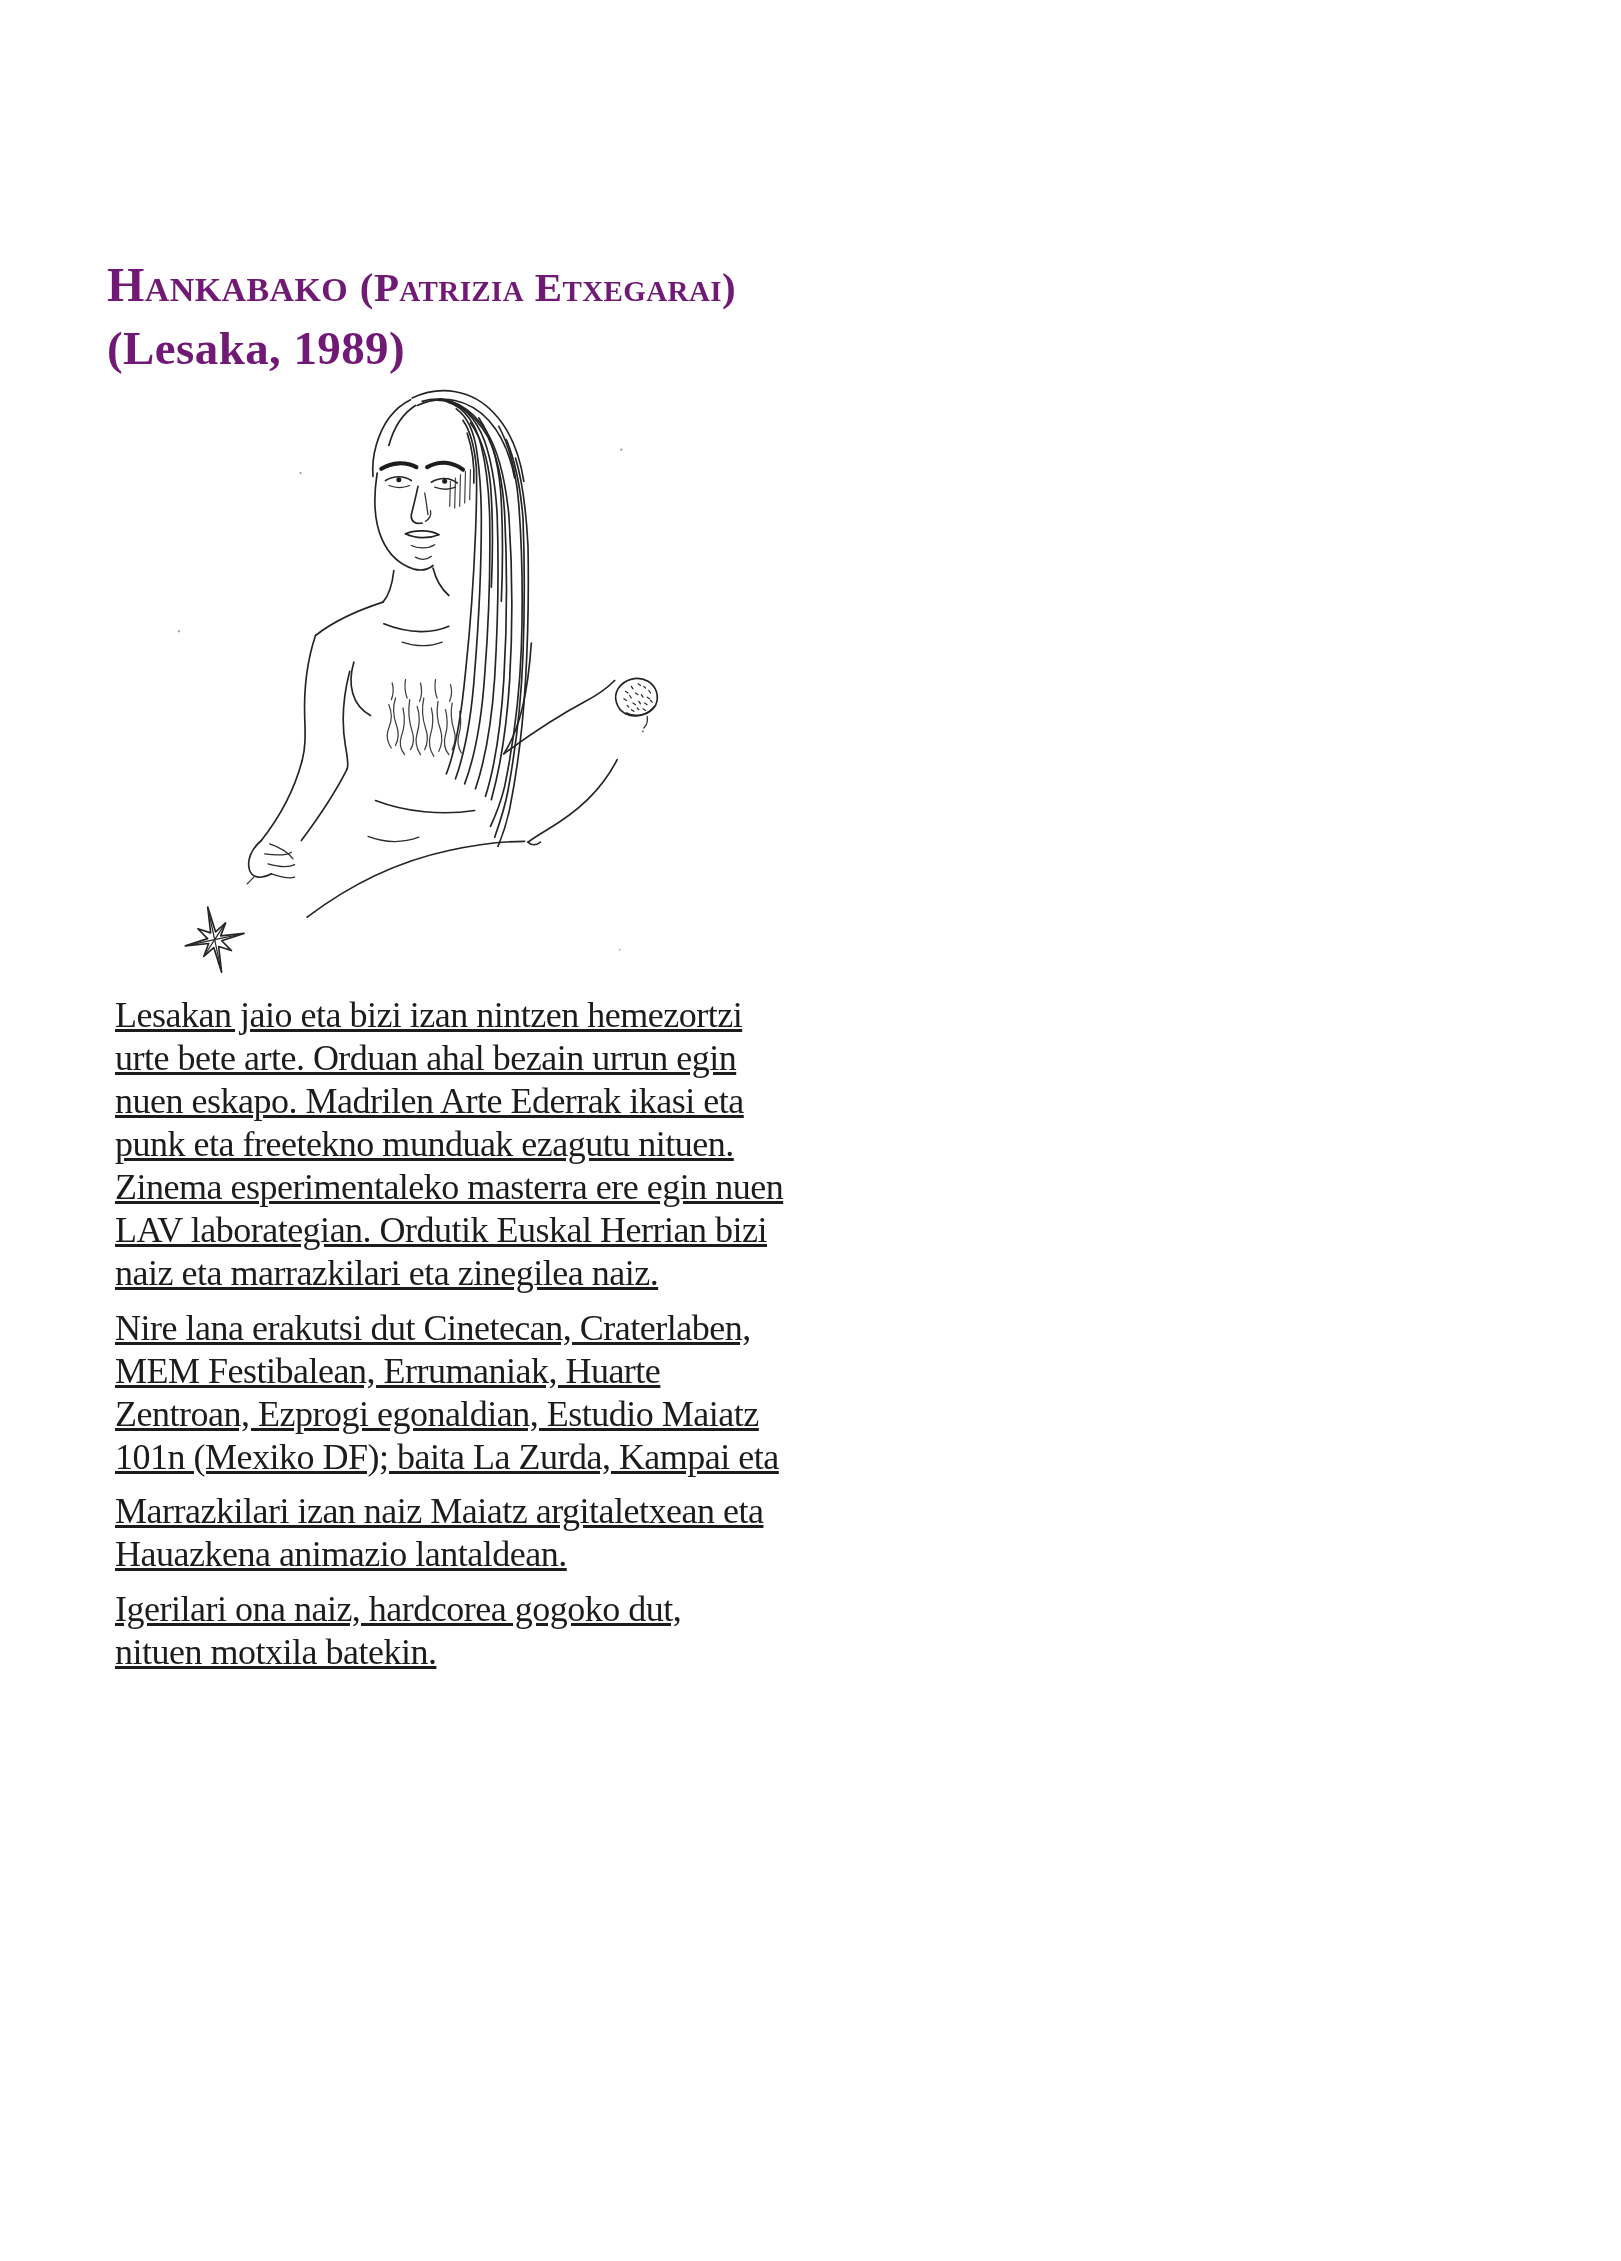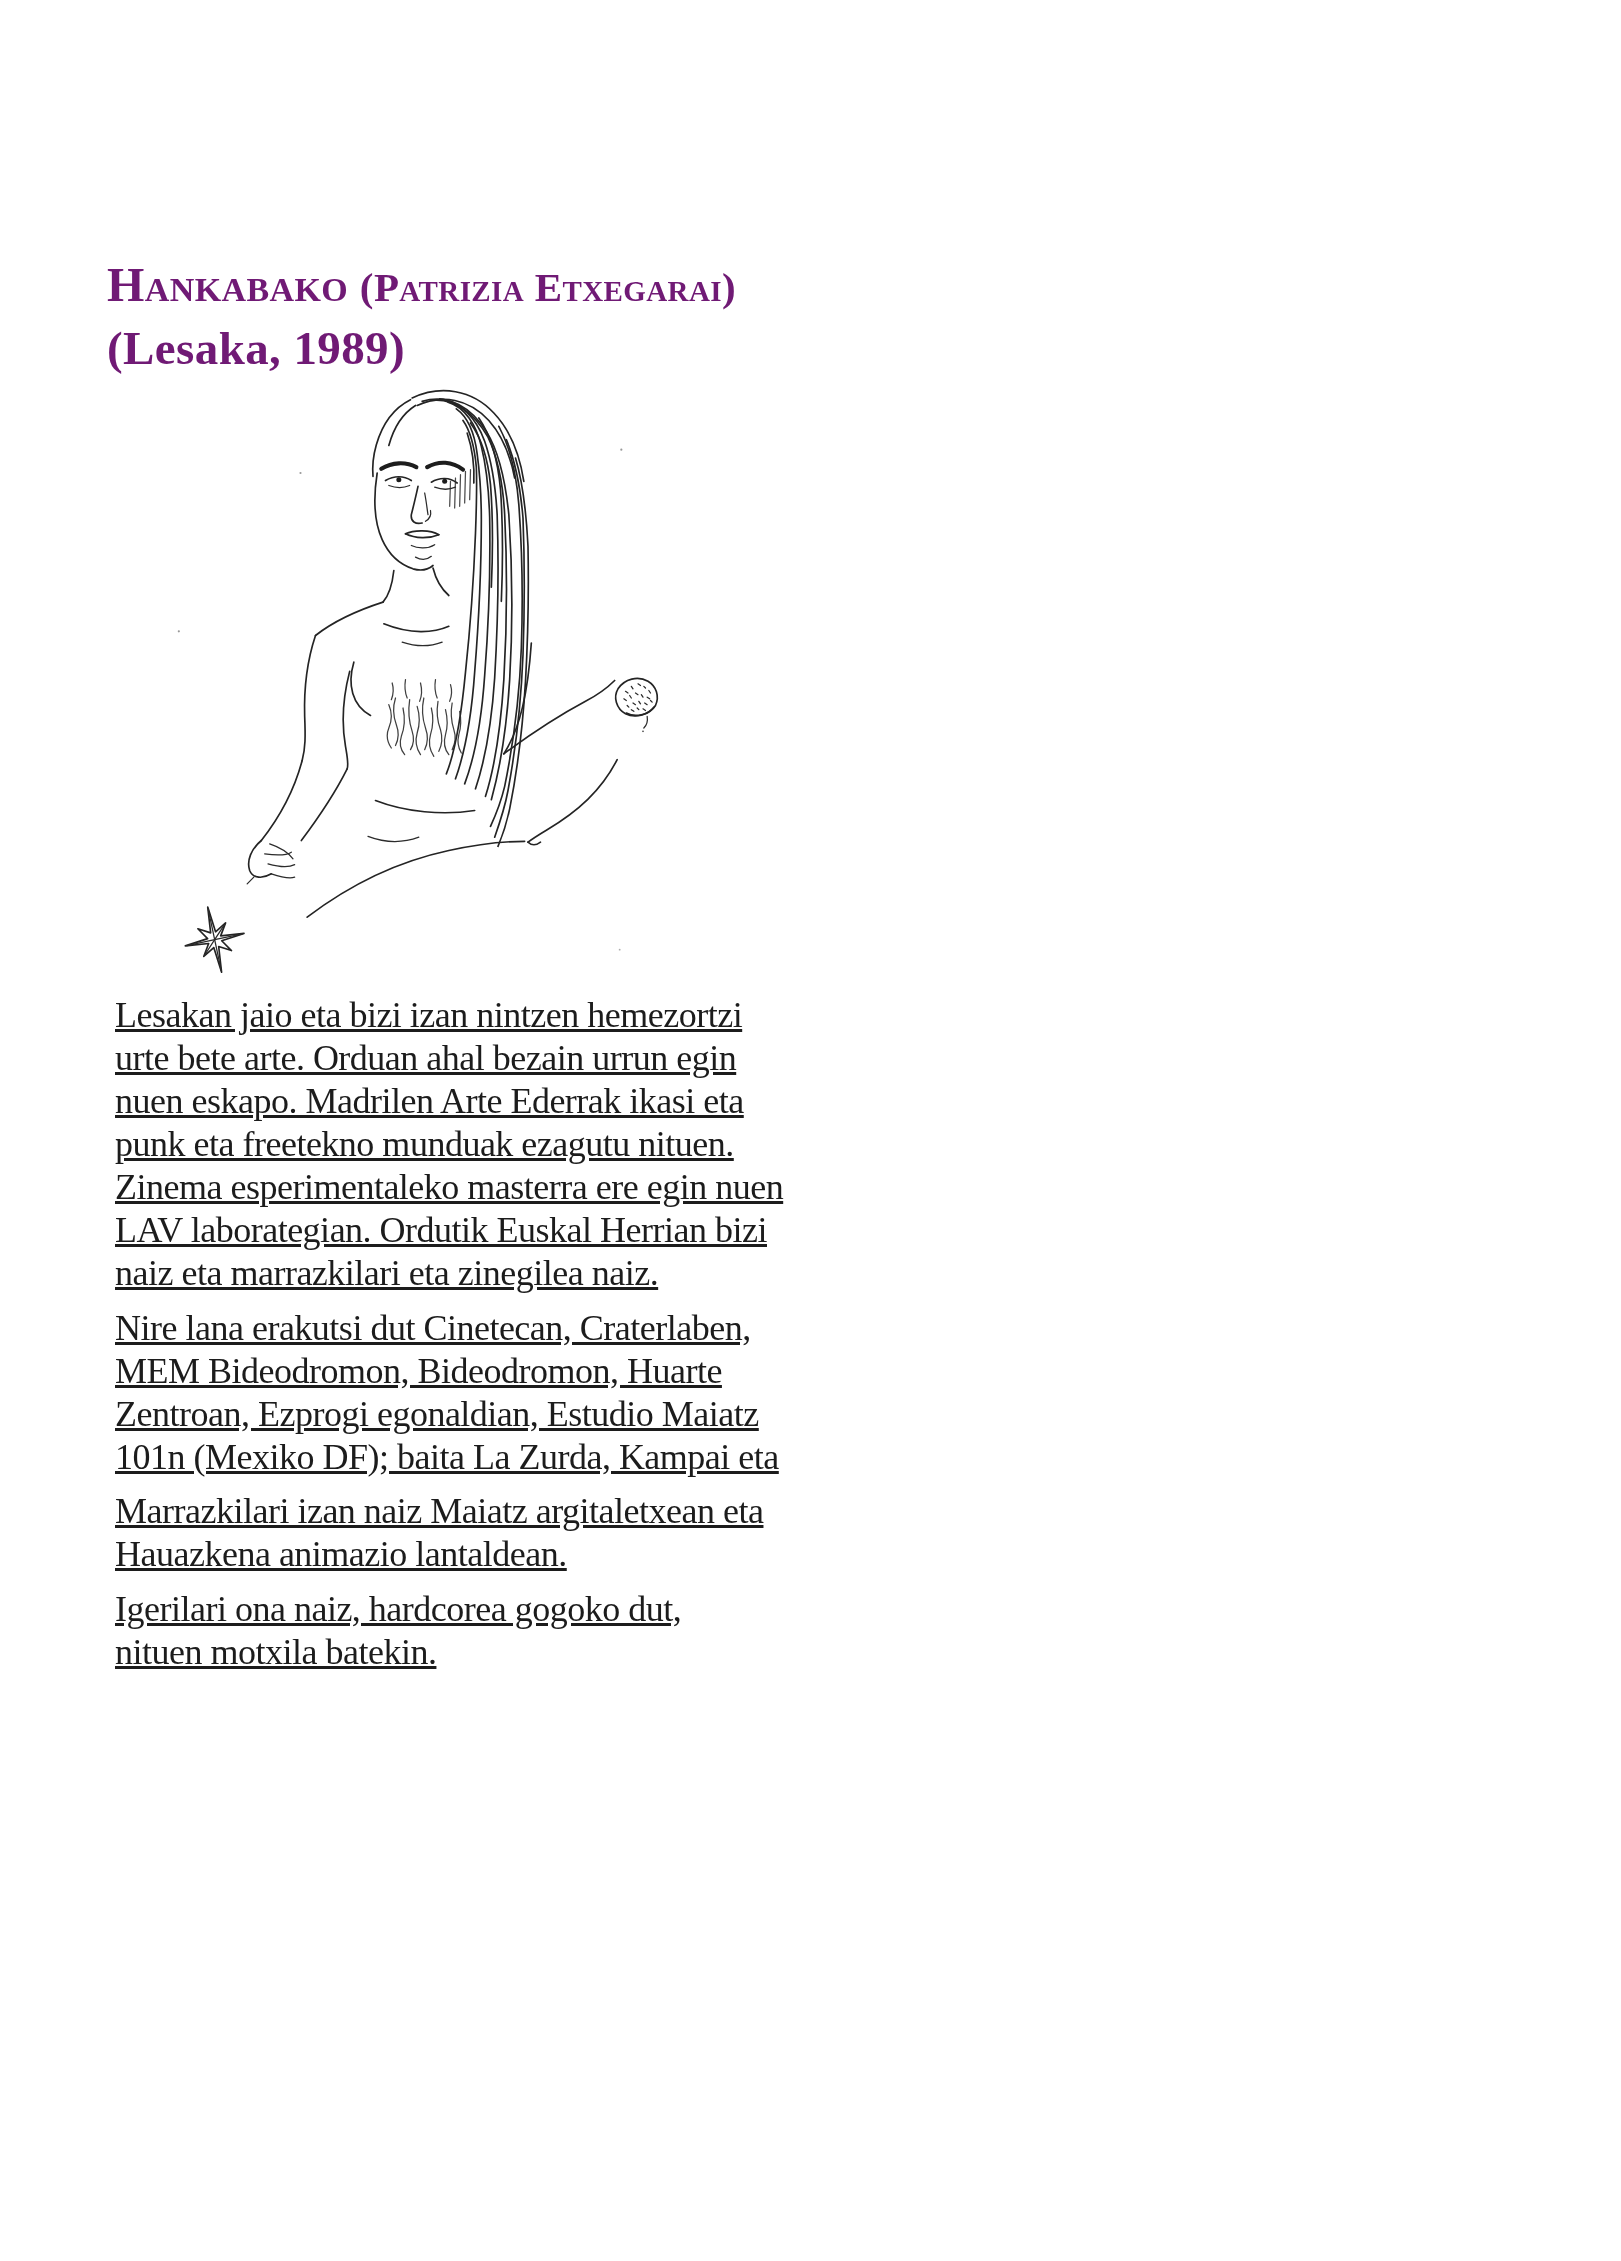--- a/index.html
+++ b/index.html
@@ -196,21 +196,21 @@
       <span class="line">urte bete arte. Orduan ahal bezain urrun egin</span>
       <span class="line">nuen eskapo. Madrilen Arte Ederrak ikasi eta</span>
       <span class="line">punk eta freetekno munduak ezagutu nituen.</span>
       <span class="line">Zinema esperimentaleko masterra ere egin nuen</span>
       <span class="line">LAV laborategian. Ordutik Euskal Herrian bizi</span>
       <span class="line">naiz eta marrazkilari eta zinegilea naiz.</span>
     </p>
 
     <p class="para">
       <span class="line">Nire lana erakutsi dut Cinetecan, Craterlaben,</span>
-      <span class="line">MEM Bideodromon, Bideodromon, Huarte</span>
+      <span class="line">MEM Festibalean, Errumaniak, Huarte</span>
       <span class="line">Zentroan, Ezprogi egonaldian, Estudio Maiatz</span>
       <span class="line">101n (Mexiko DF); baita La Zurda, Kampai eta</span>
     </p>
 
     <p class="para">
       <span class="line">Marrazkilari izan naiz Maiatz argitaletxean eta</span>
       <span class="line">Hauazkena animazio lantaldean.</span>
     </p>
 
     <p class="para">

